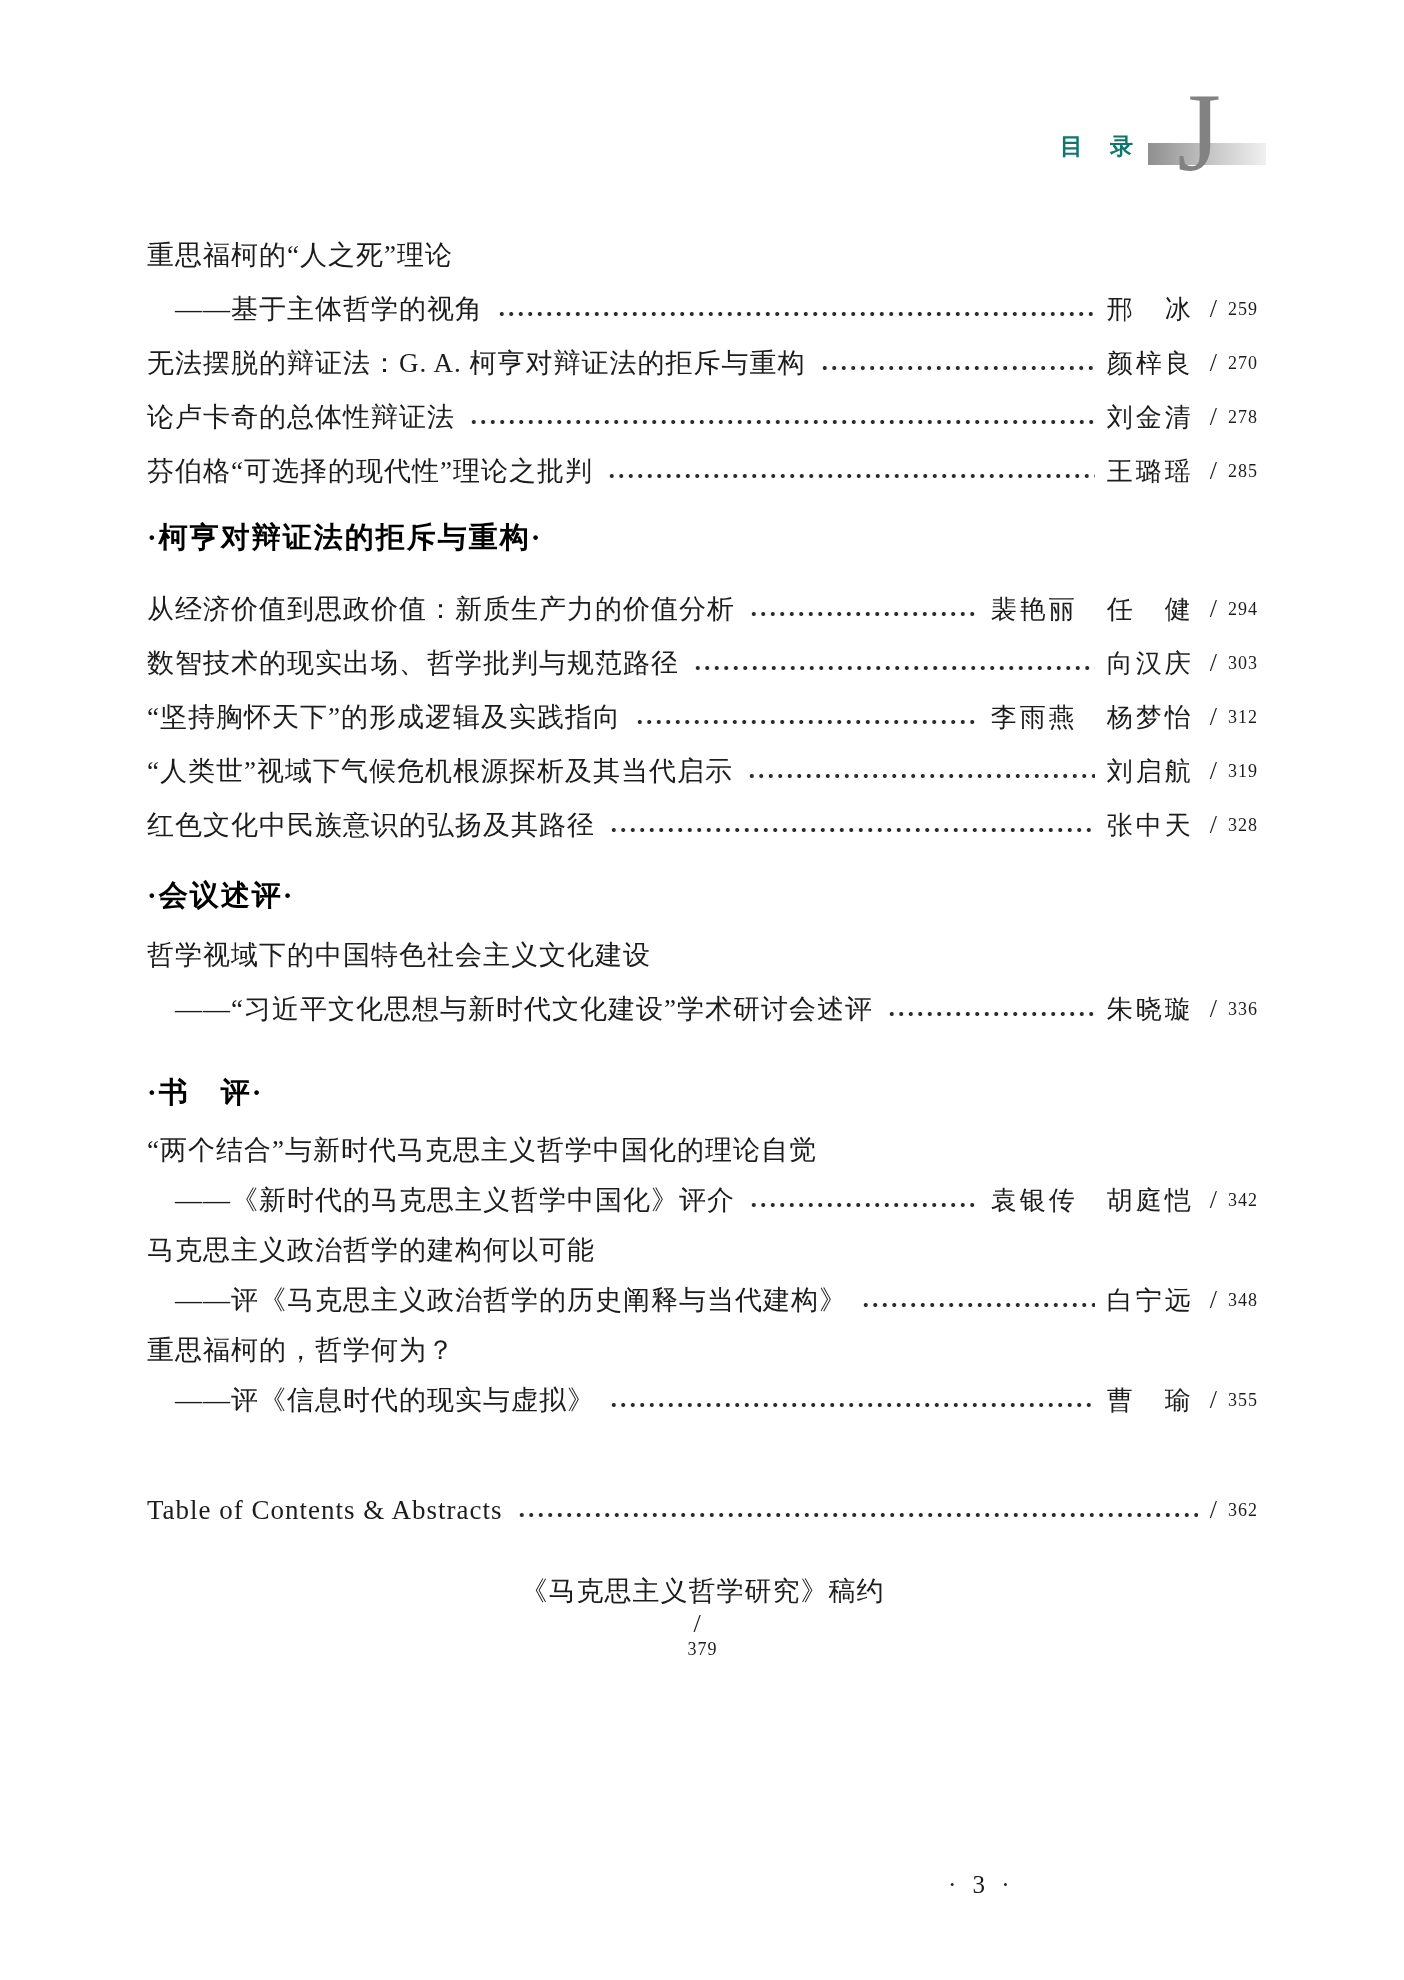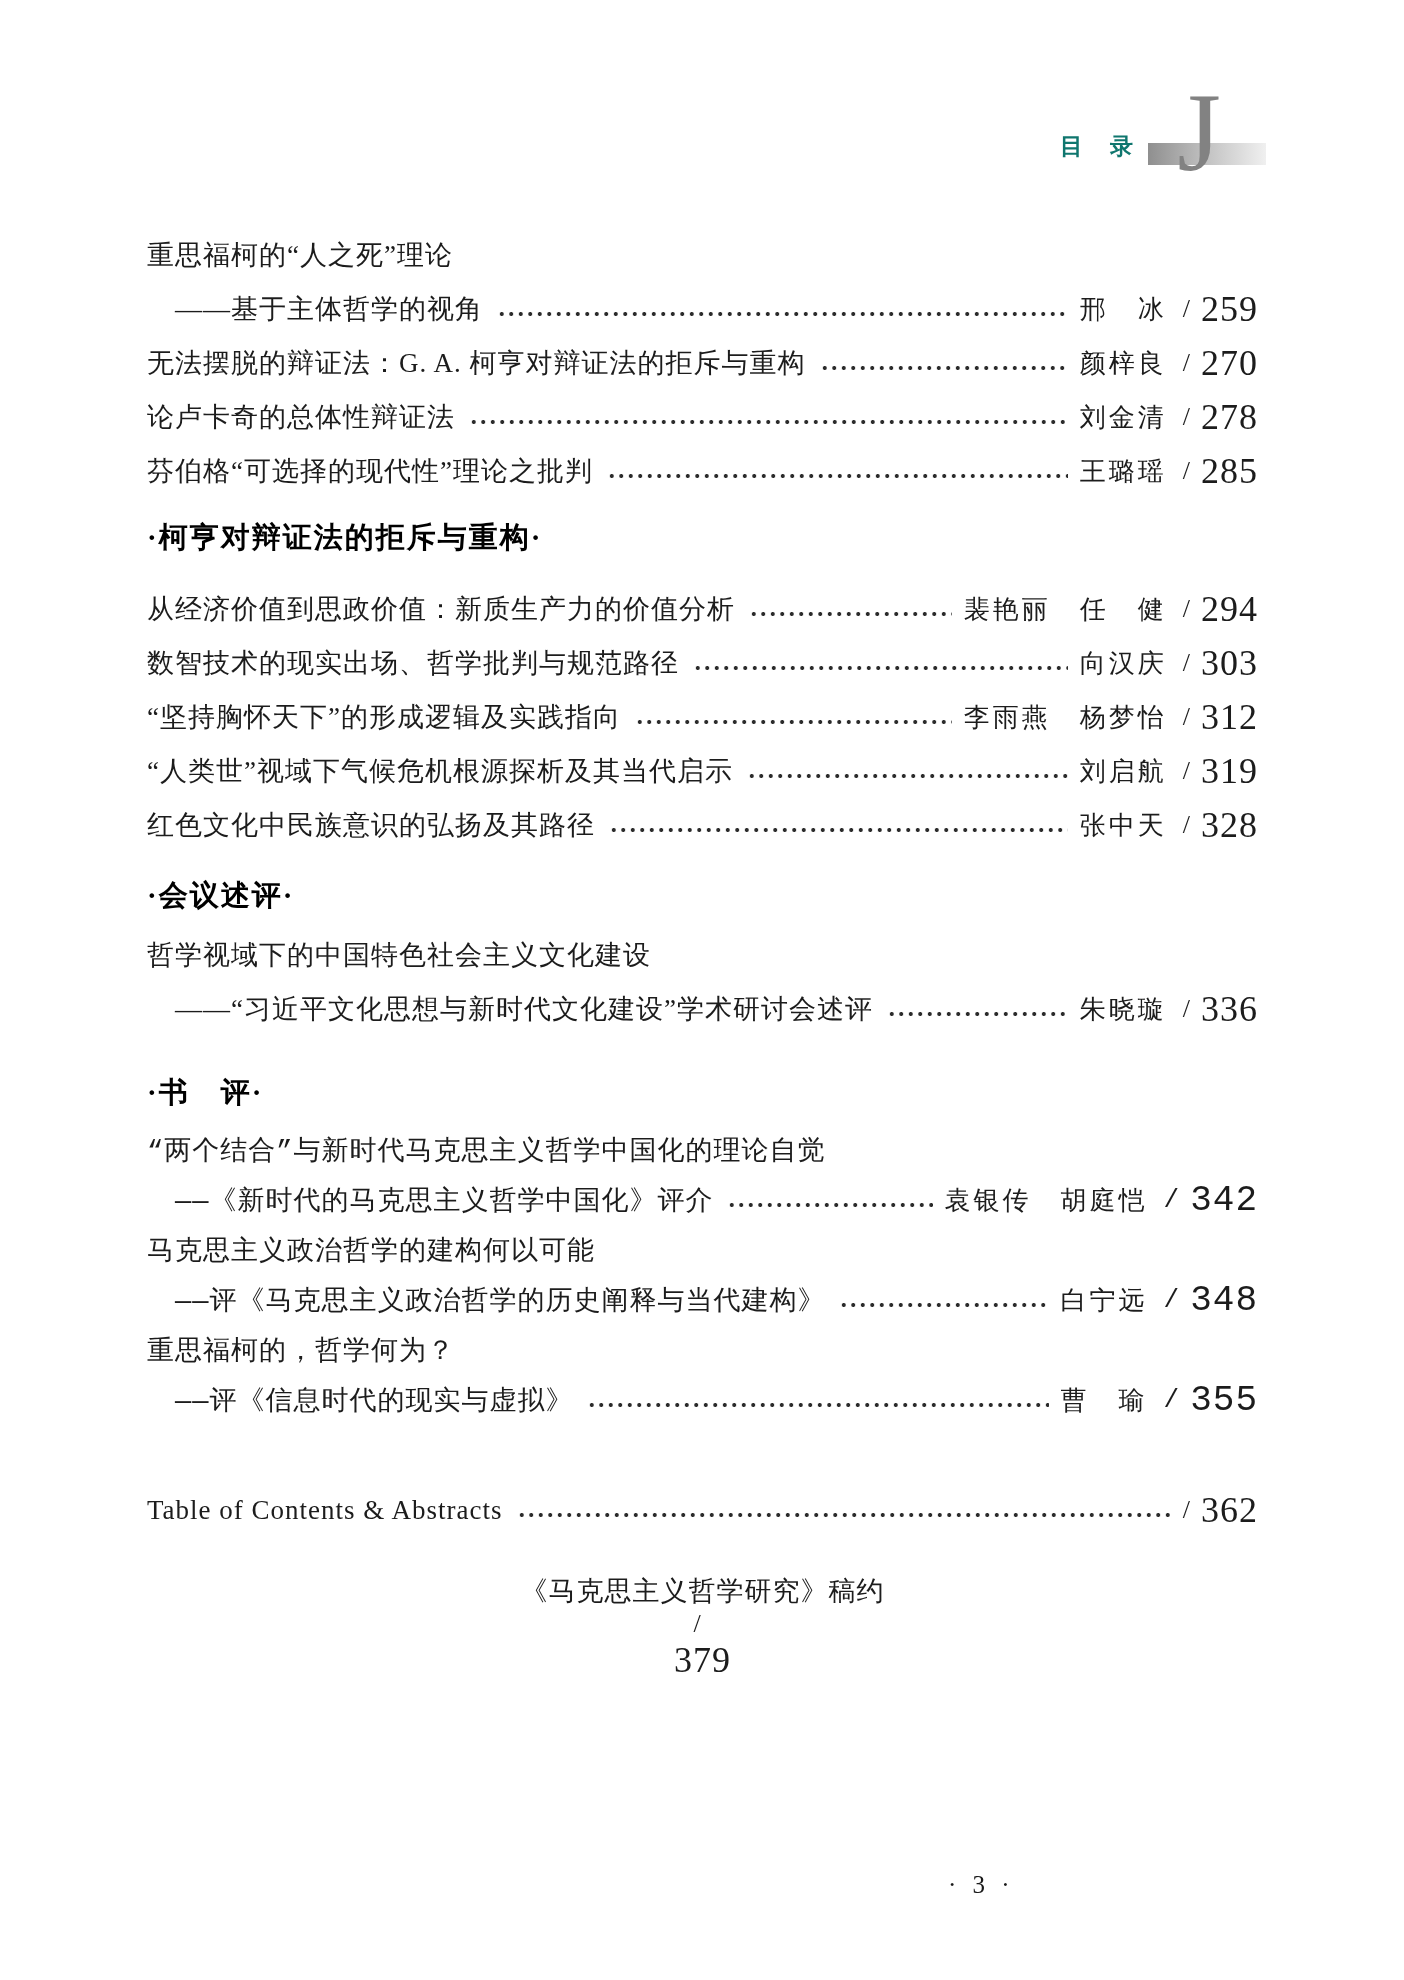--- a/index.html
+++ b/index.html
@@ -27,36 +27,36 @@
   
   .toc { position:absolute; top:228px; left:147px; width:1111px; }
   .toc-section { margin:0; }
   .section-heading {
     font-weight:700; font-size:29px; line-height:54px; letter-spacing:2px;
     color:#000; white-space:pre;
   }
   .sec-1 .section-heading { margin:12px 0 18px; }
   .sec-2 .section-heading { margin:16px 0 6px; }
   .sec-3 .section-heading { margin:29px 0 6px; }
-  .sec-3 .toc-row { height:50px;font-family:Liberation Mono, monospace; }
+  .sec-3 .toc-row { height:50px; }
   .sec-4 { margin-top:58px; }
   .sec-4 .toc-row + .toc-row { margin-top:36px;flex-direction:column; }
 
   .toc-row { display:flex; align-items:center; height:54px; font-size:27px; }
   .toc-row.indent { padding-left:28px; }
   .entry-title { white-space:pre; letter-spacing:1px; }
   .dot-leader {
     flex:1 1 auto; align-self:stretch; margin:0 12px 0 14px; min-width:18px;
     background-image:radial-gradient(circle, #2a2a2a 1.7px, rgba(0,0,0,0) 2.2px);
     background-size:9.5px 9.5px; background-repeat:repeat-x;
     background-position:left calc(50% + 5px);
   }
   .entry-authors { white-space:pre; margin-right:16px; font-size:26px; letter-spacing:3px; }
   .page-sep { margin-right:11px; font-size:26px; }
-  .entry-page { font-size:36px; letter-spacing:1px; }
+  .entry-page { font-size:18px; letter-spacing:1px; }
   
   .footer-pn {
     position:absolute; top:1871px; left:948px;
     font-size:25px; letter-spacing:5px; white-space:pre; color:#1a1a1a;
   }
 </style>
 </head>
 <body>
 
 <div class="hdr-title">目　录</div>

